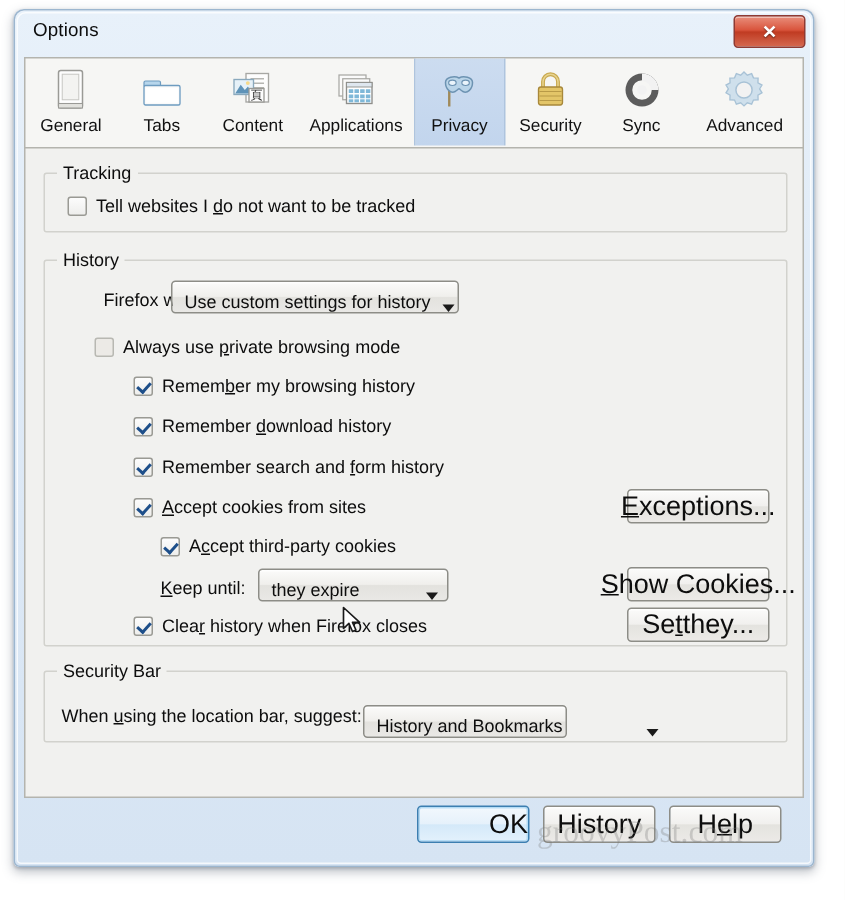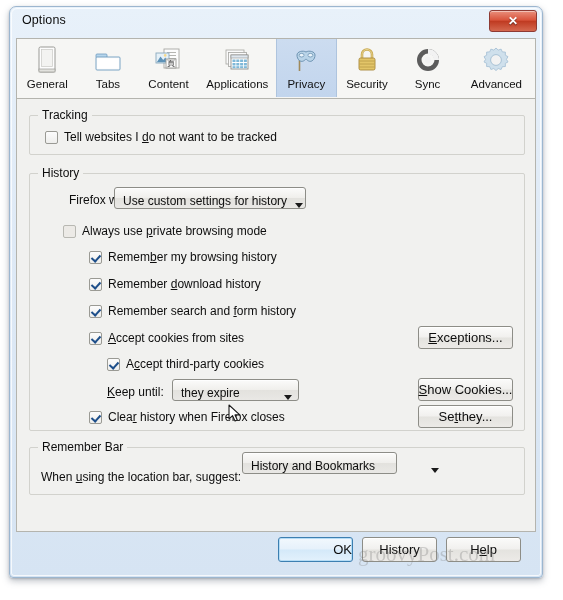--- a/index.html
+++ b/index.html
@@ -215,21 +215,21 @@
     position: absolute;
     height: 23px;
     border: 1px solid #8d8d87;
     border-radius: 3px;
     background: linear-gradient(to bottom,#fbfbfa 0%, #f1f0ee 48%, #e4e3df 52%, #eceae7 100%);
     box-shadow: inset 0 1px 0 rgba(255,255,255,0.85);
     box-sizing: border-box;
     display: flex;
     align-items: center;
     justify-content: center;
-    font-size: 13px;
+    font-size: 18px;
     color: #0d0d0d;
     cursor: pointer;
     white-space: nowrap;
   }
   .btn.focused {
     border-color: #3c7fb1;
     box-shadow: inset 0 0 0 1px #b5dcf5, inset 0 1px 0 rgba(255,255,255,0.85);
     background: linear-gradient(to bottom,#f2f8fd 0%, #e6f1fb 48%, #d4e9f9 52%, #e3f1fc 100%);
     justify-content: flex-end;
   }
@@ -471,26 +471,26 @@
       <div class="cbrow" style="left:72px; top:311px;">
         <div class="cbox checked"></div>
         <span class="lbl"><span>Clea</span><u>r</u><span> history when Firefox closes</span></span>
       </div>
 
       <div class="btn" style="left:401px; top:306px; width:95px;">
         <span><span>Se</span><u>t</u><span>they...</span></span>
       </div>
 
       <div class="group" style="left:12px; top:348px; width:496px; height:48px;">
-        <div class="group-title">Remember Bar</div>
+        <div class="group-title">Security Bar</div>
       </div>
 
       <span class="lbl" style="position:absolute; left:24px; top:371px;"><span>When </span><u>u</u><span>sing the location bar, suggest:</span></span>
 
-      <div class="dropdown" style="left:225px; top:353px; width:155px;gap:48px;">
+      <div class="dropdown" style="left:225px; top:371px; width:136px;gap:48px;">
         <span class="dd-text">History and Bookmarks</span>
         <span class="dd-arrow"></span>
       </div>
 
     </div>
 
     <div id="buttonbar">
       <div class="btn focused" style="left:268px; top:6px; width:75px; height:25px;">
         <span>OK</span>
       </div>

